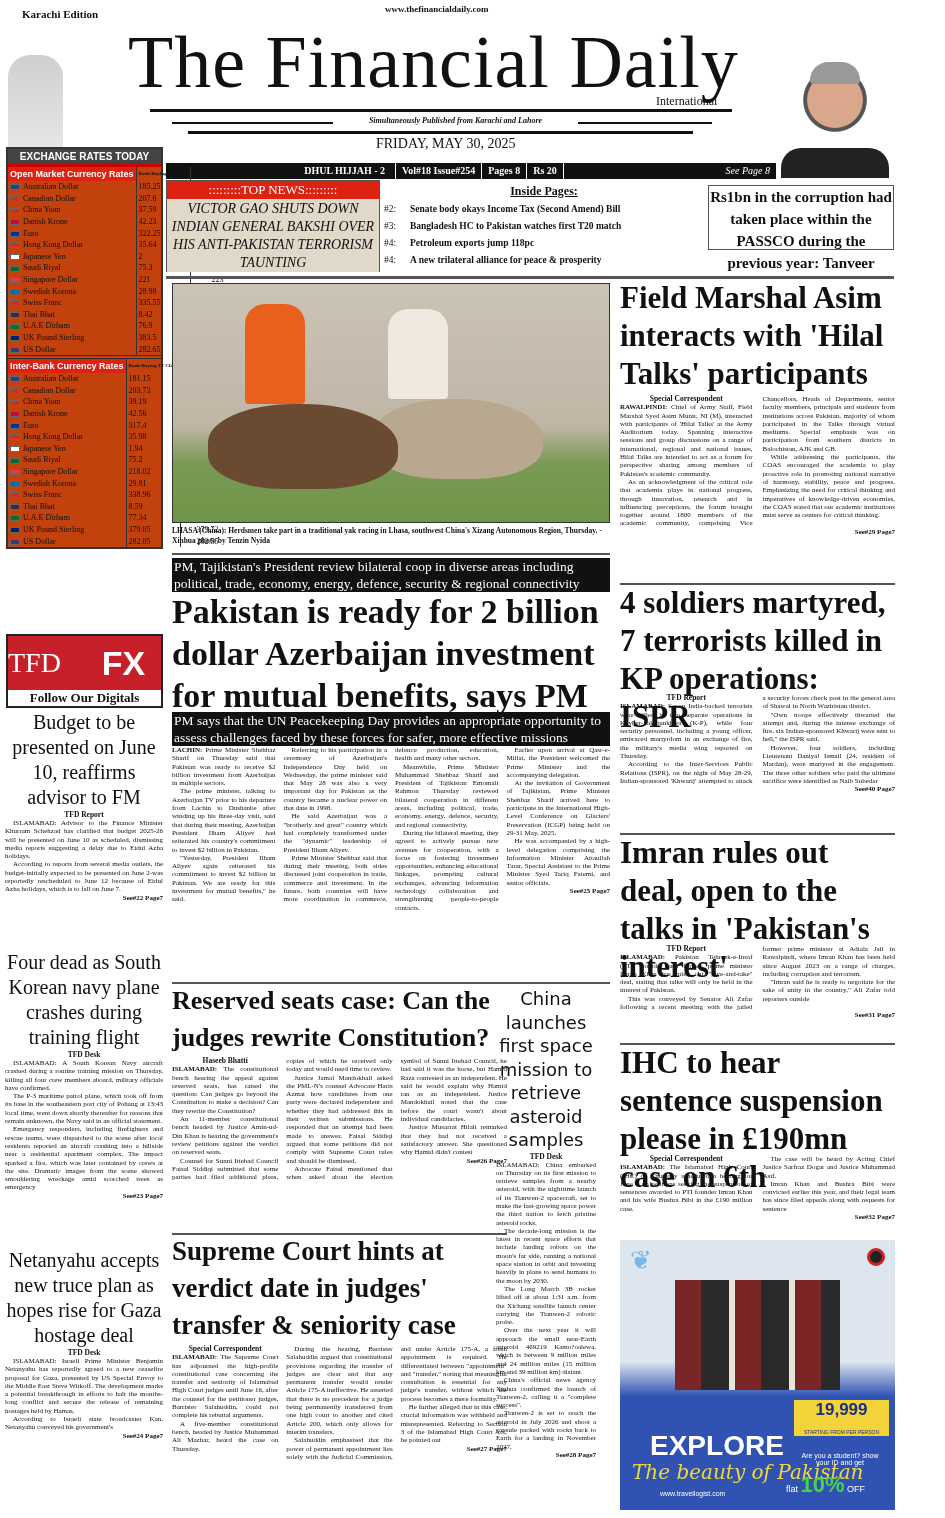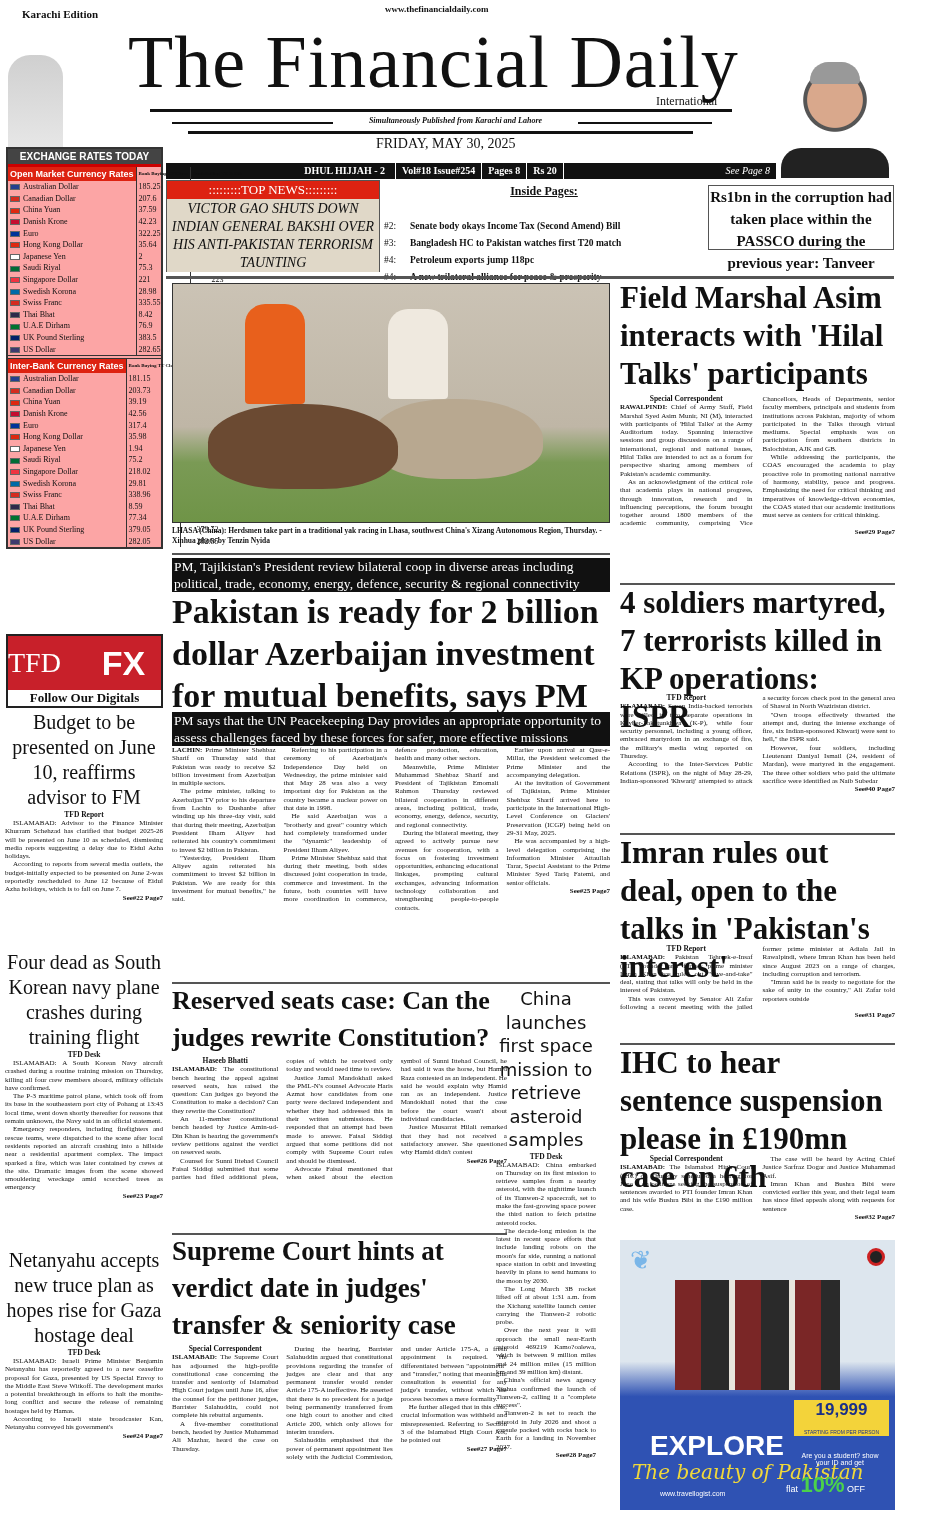--- a/index.html
+++ b/index.html
@@ -19,21 +19,21 @@
 .portrait .suit{position:absolute;left:5px;right:5px;bottom:0;height:30px;background:#222;border-radius:20px 20px 0 0}
 .portrait .hair{position:absolute;left:34px;top:4px;width:50px;height:22px;background:#999;border-radius:25px 25px 5px 5px}
 
 
 .infobar{left:166px;top:163px;width:610px;height:16px;background:#111;color:#fff;font-size:10px;font-weight:bold;display:flex}
 .infobar div{padding:0 6px;line-height:16px;border-right:1px solid #fff}
 .infobar .hijri{width:230px;text-align:right;padding-right:10px}
 .infobar .seep{margin-left:auto;font-style:italic;font-weight:normal;border:none}
 
 
-.fx{left:6px;top:147px;width:157px;border:2px solid #333;background:#fca5a5}
+.fx{left:6px;top:147px;width:157px;border:2px solid #333;background:#c2410c}
 .fx .hdr{background:#444;color:#fff;font-family:"Liberation Sans",sans-serif;font-weight:bold;font-size:10px;text-align:center;padding:2px 0;border-bottom:3px solid #c00}
 .fx table{width:100%;border-collapse:collapse;font-size:8px}
 .fx td{border-right:1px solid #333;padding:0 2px;height:11.6px;white-space:nowrap}
 .fx td:last-child{border-right:none;text-align:center}
 .fx .th-red{background:#d21;color:#fff;font-family:"Liberation Sans",sans-serif;font-weight:bold;font-size:9px;text-align:center;line-height:10px;padding:2px}
 .fx .th-sm{font-size:5px;text-align:center;font-weight:bold;line-height:6px}
 .flag{display:inline-block;width:10px;height:6px;margin-right:3px;vertical-align:middle;border:1px solid #666}
 .sep{height:4px;border-top:1px solid #333;border-bottom:1px solid #333}
 
 .digitals{left:6px;top:634px;width:157px;height:74px;border:2px solid #222}
@@ -47,21 +47,21 @@
 .body{font-size:7px;line-height:8.3px;text-align:justify;font-family:"Liberation Serif",serif}
 .body p{text-indent:8px}
 .body b{text-indent:0}
 .see{font-size:7px;font-weight:bold;text-align:right;font-family:"Liberation Serif",serif}
 
 
 .topnews{left:166px;top:180px;width:214px;height:92px;border:1px solid #555}
 .topnews .lbl{background:#d21;color:#fff;font-size:13px;text-align:center;height:18px;line-height:18px}
 .topnews .txt{background:#e0d8c8;font-style:italic;font-size:14px;text-align:center;line-height:18px;padding:1px 2px;height:73px}
 .inside{left:384px;top:184px;width:320px}
-.inside .ttl{font-size:12px;font-weight:bold;text-decoration:underline;text-align:center;margin-bottom:19px}
+.inside .ttl{font-size:12px;font-weight:bold;text-decoration:underline;text-align:center;margin-bottom:2px}
 .inside .row{font-size:9.5px;font-weight:bold;line-height:17px;white-space:nowrap}
 .inside .row span.num{display:inline-block;width:26px;font-weight:normal}
 .tanveer{left:708px;top:185px;width:186px;height:65px;border:1px solid #555;font-size:15px;font-weight:bold;text-align:center;line-height:22px}
 .hrule{height:3px;background:#555}
 
 .photo{left:172px;top:283px;width:438px;height:240px;border:1px solid #333;overflow:hidden;background:linear-gradient(180deg,#cbc3b5 0%,#bfb6a6 60%,#7a9a55 75%,#6f9447 100%)}
 .yak1{position:absolute;left:35px;top:120px;width:190px;height:85px;background:#6b4a32;border-radius:45% 50% 40% 40%}
 .yak2{position:absolute;left:200px;top:115px;width:170px;height:80px;background:#b8a890;border-radius:45% 50% 40% 40%}
 .rider1{position:absolute;left:72px;top:20px;width:60px;height:100px;background:#e8601c;border-radius:20px 20px 4px 4px}
 .rider2{position:absolute;left:215px;top:25px;width:60px;height:90px;background:#efe9df;border-radius:20px 20px 4px 4px}

